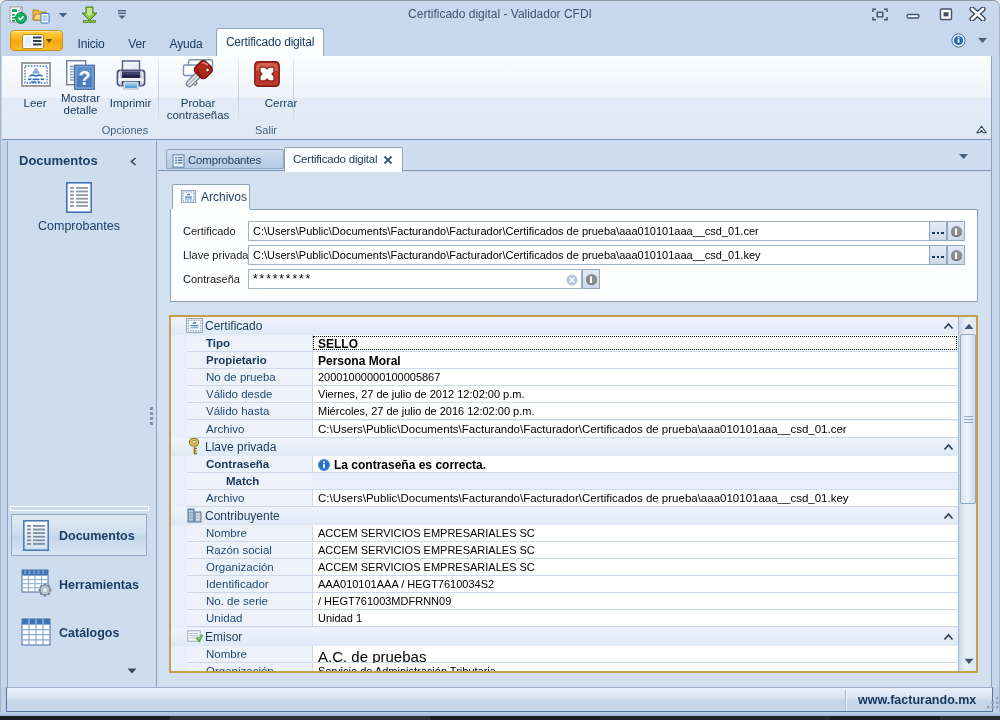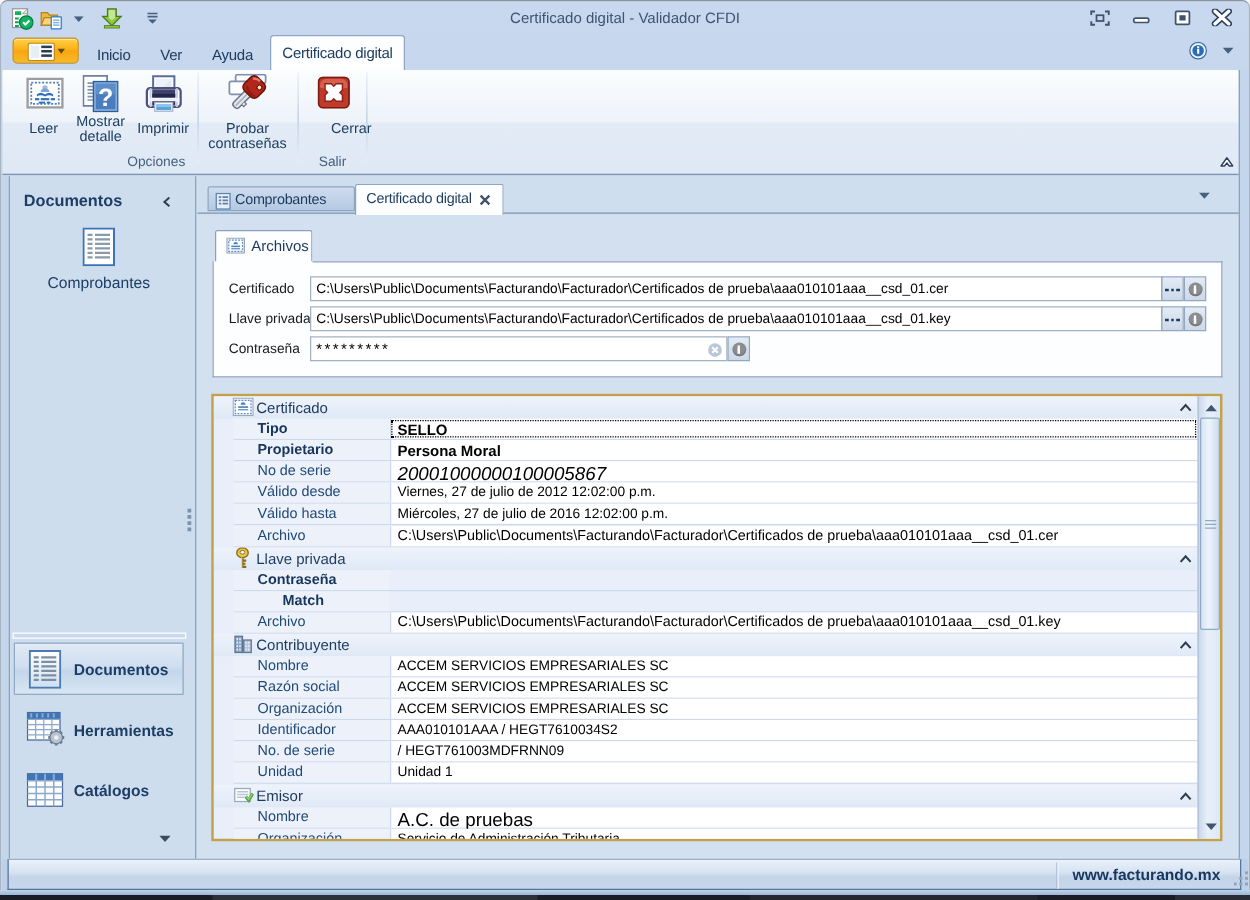--- a/index.html
+++ b/index.html
@@ -390,24 +390,24 @@
 <div class="grow" style="top:18.0px;height:17.1px;">
         <div class="glab">
           <div style="font-weight:bold;color:#17365d;">Tipo</div>
         </div>
         <div class="gval" style="outline:1px dotted #000;outline-offset:-2px;">
           <div style="font-weight:bold;font-size:12px;">SELLO</div>
         </div>
       </div>
 <div class="grow" style="top:52.2px;height:17.1px;">
         <div class="glab">
-          <div>No de serie</div>
-        </div>
-        <div class="gval" style="">
-          <div style="font-size:15px;font-style:italic;">20001000000100005867</div>
+          <div>No de prueba</div>
+        </div>
+        <div class="gval" style="">
+          <div style="font-size:11px;">20001000000100005867</div>
         </div>
       </div>
 <div class="grow" style="top:69.3px;height:17.1px;">
         <div class="glab">
           <div>Válido desde</div>
         </div>
         <div class="gval" style="">
           <div style="font-size:11px;">Viernes, 27 de julio de 2012 12:02:00 p.m.</div>
         </div>
       </div>
@@ -435,20 +435,28 @@
           <path d="M5.3 8 L5.3 16" stroke="#f3dc85" stroke-width="1"></path>
         </svg>
         <span class="txt">Llave privada</span>
         <svg class="gchev" viewBox="0 0 11 8">
           <path d="M1.5 6.5 L5.5 2 L9.5 6.5" stroke="#2c3e53" stroke-width="1.7" fill="none"></path>
         </svg>
       </div>
 <div class="grow" style="top:138.6px;height:17.1px;">
         <div class="glab">
           <div style="font-weight:bold;color:#17365d;">Contraseña</div>
+        </div>
+        <div class="gval" style="">
+          <div style="font-weight:bold;font-size:12px;"><svg style="vertical-align:-2px;margin-right:4px;" width="12" height="12" viewBox="0 0 12 12">
+              <circle cx="6" cy="6" r="5.6" fill="#2a70c8"></circle>
+              <circle cx="6" cy="6" r="5.6" fill="none" stroke="#5795dd" stroke-width="1"></circle>
+              <rect x="5.2" y="4.8" width="1.7" height="4.4" fill="#fff"></rect>
+              <rect x="5.2" y="2.4" width="1.7" height="1.6" fill="#fff"></rect>
+            </svg>La contraseña es correcta.</div>
         </div>
       </div>
 <div class="grow" style="top:155.7px;height:17.1px;">
         <div class="glab">
           <div style="font-weight:bold;color:#17365d;padding-left:20px;">Match</div>
         </div>
       </div>
 <div class="grow" style="top:172.8px;height:17.1px;">
         <div class="glab">
           <div>Archivo</div>

